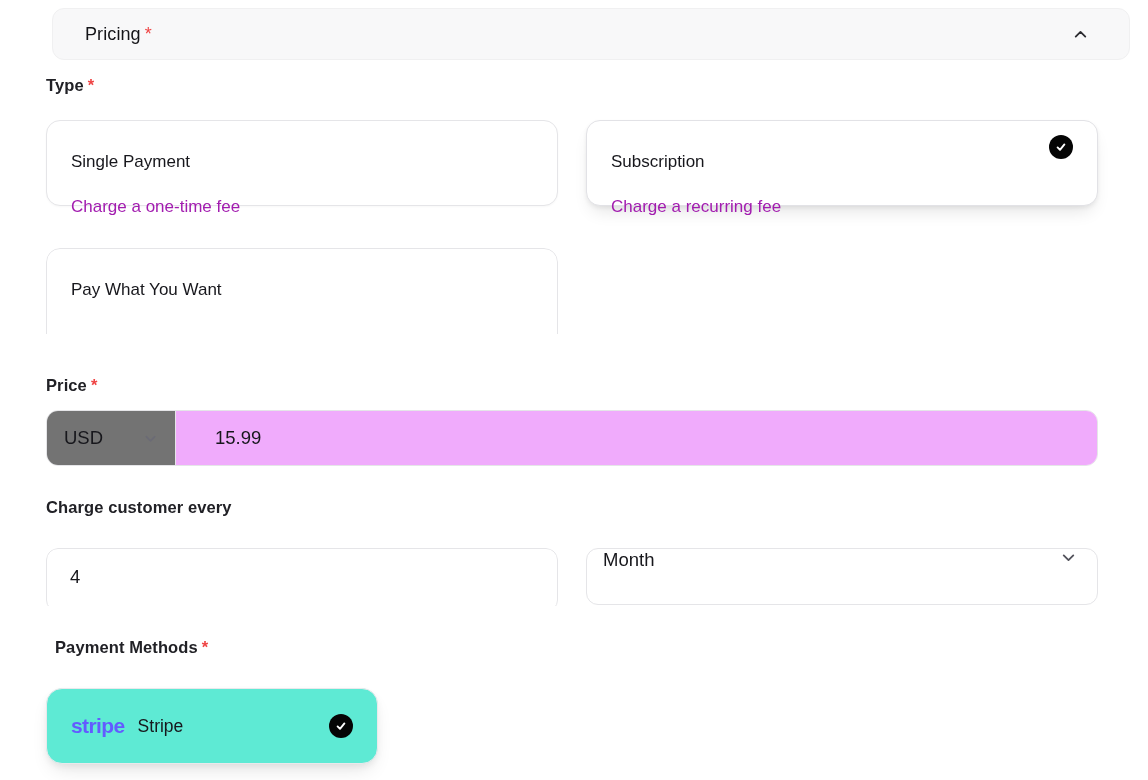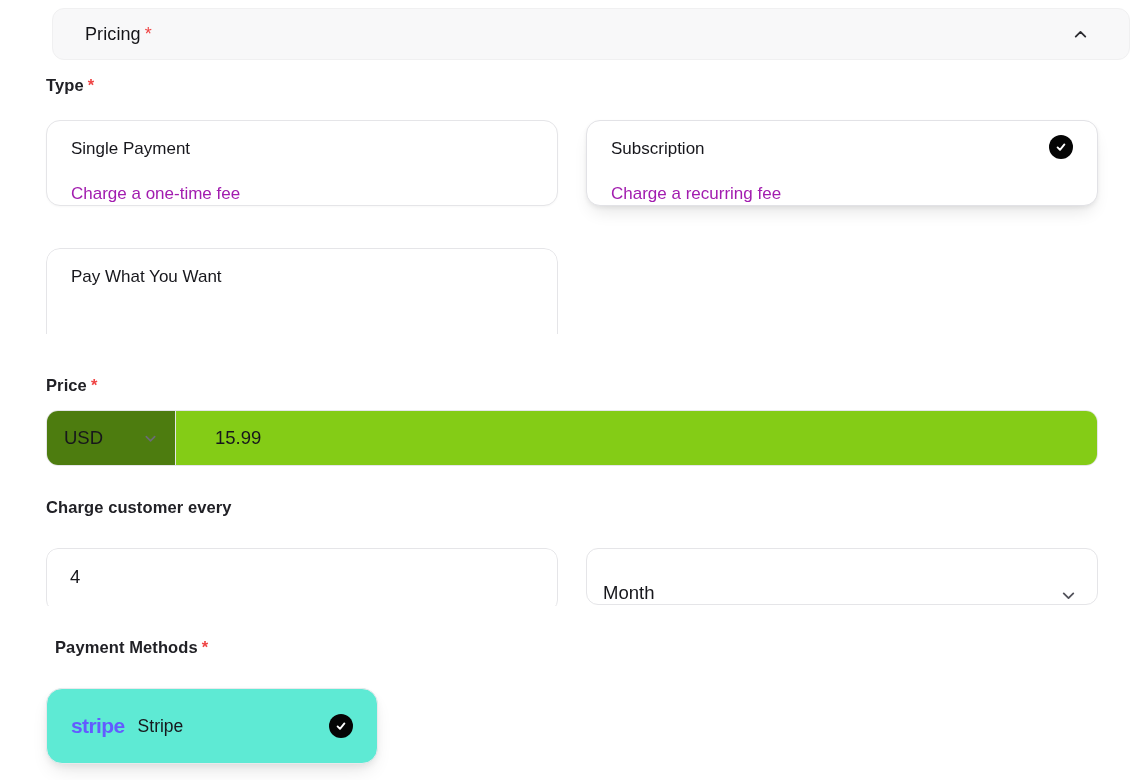--- a/index.html
+++ b/index.html
@@ -47,21 +47,21 @@
     border-radius: 14px;
     height: 86px;
     padding: 14px 24px 0 24px;
     cursor: pointer;
     box-shadow: 0 1px 2px rgba(0,0,0,0.03);
   }
   .option-card.selected {
     border-color: #e2e2e6;
     box-shadow: 0 2px 4px rgba(0,0,0,0.06), 0 10px 18px -6px rgba(0,0,0,0.12);
   }
-  .option-title { font-size: 17px; font-weight: 500; color: #17171c; margin-top: 4px; }
+  .option-title { font-size: 17px; font-weight: 500; color: #17171c; margin-top: 17px; }
   .option-desc  { font-size: 17px; font-weight: 400; color: #a21caf; margin-top: 25px; }
   .clip-card { height: 86px; overflow: hidden; border-radius: 14px 14px 0 0; }
   .clip-card .option-card { height: 100px; box-shadow: none; }
 
   .check-badge {
     width: 24px; height: 24px; border-radius: 50%;
     background: #050505;
     display: flex; align-items: center; justify-content: center;
   }
   .badge-topright { position: absolute; top: 14px; right: 24px; }
@@ -71,32 +71,32 @@
     margin-top: 15px;
     width: 1052px; height: 56px;
     border: 1px solid #e5e5e8;
     border-radius: 12px;
     display: flex;
     overflow: hidden;
     background: #ffffff;
   }
   .currency-select {
     width: 129px; height: 100%;
-    background: #4d7c0f;
+    background: #737373;
     border-right: 1px solid #e5e5e8;
     display: flex; align-items: center; justify-content: space-between;
     padding: 0 17px 0 17px;
     font-size: 18.5px; color: #17171c;
     cursor: pointer;
     flex: none;
   }
   .amount-input {
     flex: 1; border: none; outline: none;
     font-family: inherit; font-size: 18.5px; color: #17171c;
-    padding: 0 0 0 39px; background: #84cc16;
+    padding: 0 0 0 39px; background: #f0abfc;
   }
 
   
   .interval-grid {
     margin-top: 31px;
     display: grid;
     grid-template-columns: 512px 512px;
     column-gap: 28px;
   }
   .clip-input { height: 58px; overflow: hidden; border-radius: 12px 12px 0 0; }
@@ -104,21 +104,21 @@
     width: 512px; height: 64px;
     border: 1px solid #e5e5e8; border-radius: 12px;
     outline: none; font-family: inherit;
     font-size: 18.5px; color: #17171c;
     padding: 0 0 6px 23px; background: #ffffff;
   }
   .select-box {
     height: 57px;
     border: 1px solid #e5e5e8; border-radius: 12px;
     background: #ffffff;
-    display: flex; align-items: flex-end; justify-content: space-between;
+    display: flex; align-items: flex-start; justify-content: space-between;
     padding: 0 20px 0 16px;
     font-size: 18.5px; color: #17171c;
     cursor: pointer;
   }
 
   
   .method-card {
     margin-top: 31px;
     width: 332px; height: 76px;
     background: #5eead4;

